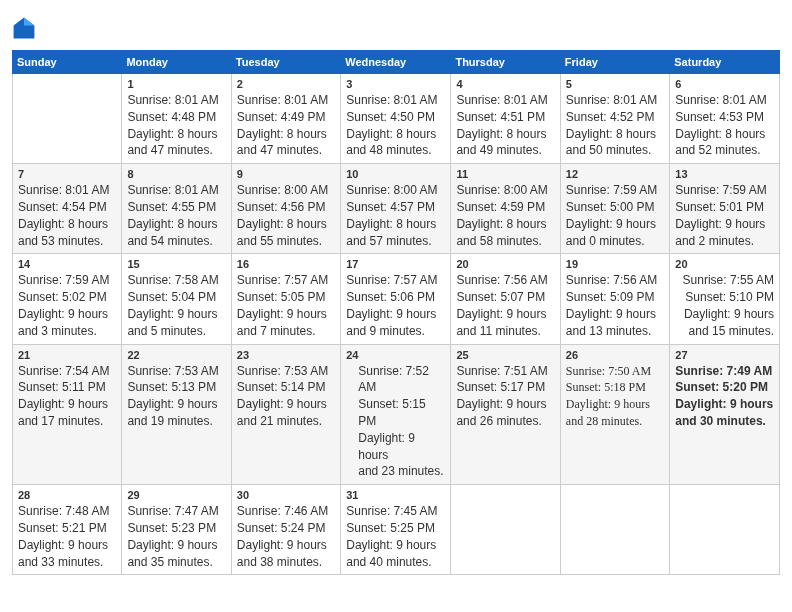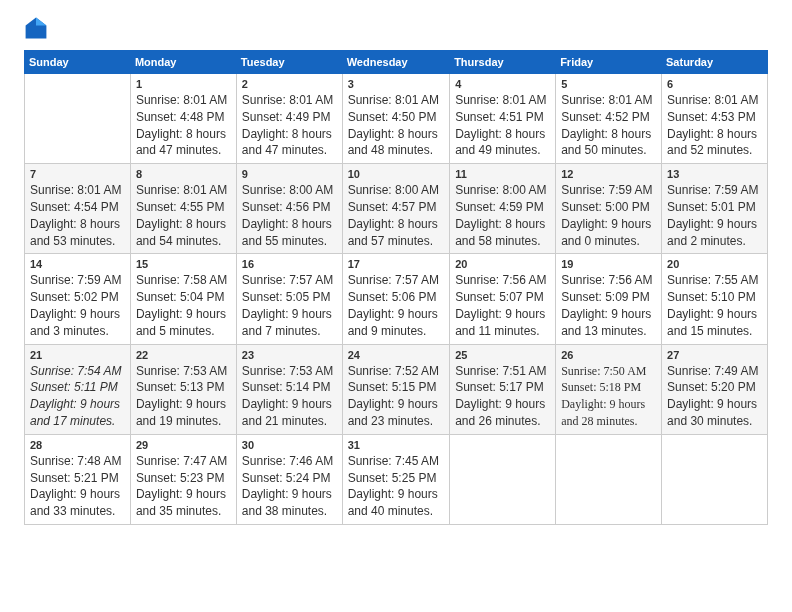--- a/index.html
+++ b/index.html
@@ -6,21 +6,21 @@
     body {
       font-family: Arial, sans-serif;
       background: #fff;
       width: 792px;
       height: 612px;
       overflow: hidden;
     }
     .page {
       width: 792px;
       height: 612px;
-      padding: 16px 24px;
+      padding: 16px 12px;
       background: #fff;
     }
     .header {
       display: flex;
       justify-content: space-between;
       align-items: flex-start;
       margin-bottom: 10px;
     }
     .logo {
       display: flex;
@@ -260,72 +260,72 @@
           </td>
           <td>
             <div class="day-number">19</div>
             <div class="day-info" style="white-space: pre-line;">Sunrise: 7:56 AM
 Sunset: 5:09 PM
 Daylight: 9 hours
 and 13 minutes.</div>
           </td>
           <td>
             <div class="day-number">20</div>
-            <div class="day-info" style="white-space: pre-line;">Sunrise: 7:55 AM
+            <div class="day-info" style="white-space: pre-line; text-align: right;">Sunrise: 7:55 AM
 Sunset: 5:10 PM
 Daylight: 9 hours
 and 15 minutes.</div>
           </td>
         </tr>
         <tr>
           <td>
             <div class="day-number">21</div>
-            <div class="day-info" style="white-space: pre-line; font-style: italic;">Sunrise: 7:54 AM
+            <div class="day-info" style="white-space: pre-line;">Sunrise: 7:54 AM
 Sunset: 5:11 PM
 Daylight: 9 hours
 and 17 minutes.</div>
           </td>
           <td>
             <div class="day-number">22</div>
             <div class="day-info" style="white-space: pre-line;">Sunrise: 7:53 AM
 Sunset: 5:13 PM
 Daylight: 9 hours
 and 19 minutes.</div>
           </td>
           <td>
             <div class="day-number">23</div>
             <div class="day-info" style="white-space: pre-line;">Sunrise: 7:53 AM
 Sunset: 5:14 PM
 Daylight: 9 hours
 and 21 minutes.</div>
           </td>
           <td>
             <div class="day-number">24</div>
-            <div class="day-info" style="white-space: pre-line;">Sunrise: 7:52 AM
+            <div class="day-info" style="white-space: pre-line; margin-left: 12px;">Sunrise: 7:52 AM
 Sunset: 5:15 PM
 Daylight: 9 hours
 and 23 minutes.</div>
           </td>
           <td>
             <div class="day-number">25</div>
             <div class="day-info" style="white-space: pre-line;">Sunrise: 7:51 AM
 Sunset: 5:17 PM
 Daylight: 9 hours
 and 26 minutes.</div>
           </td>
           <td>
             <div class="day-number">26</div>
             <div class="day-info" style="white-space: pre-line; font-family: Liberation Serif, serif;">Sunrise: 7:50 AM
 Sunset: 5:18 PM
 Daylight: 9 hours
 and 28 minutes.</div>
           </td>
           <td>
             <div class="day-number">27</div>
-            <div class="day-info" style="white-space: pre-line;">Sunrise: 7:49 AM
+            <div class="day-info" style="white-space: pre-line; font-weight: bold;">Sunrise: 7:49 AM
 Sunset: 5:20 PM
 Daylight: 9 hours
 and 30 minutes.</div>
           </td>
         </tr>
         <tr>
           <td>
             <div class="day-number">28</div>
             <div class="day-info" style="white-space: pre-line;">Sunrise: 7:48 AM
 Sunset: 5:21 PM

